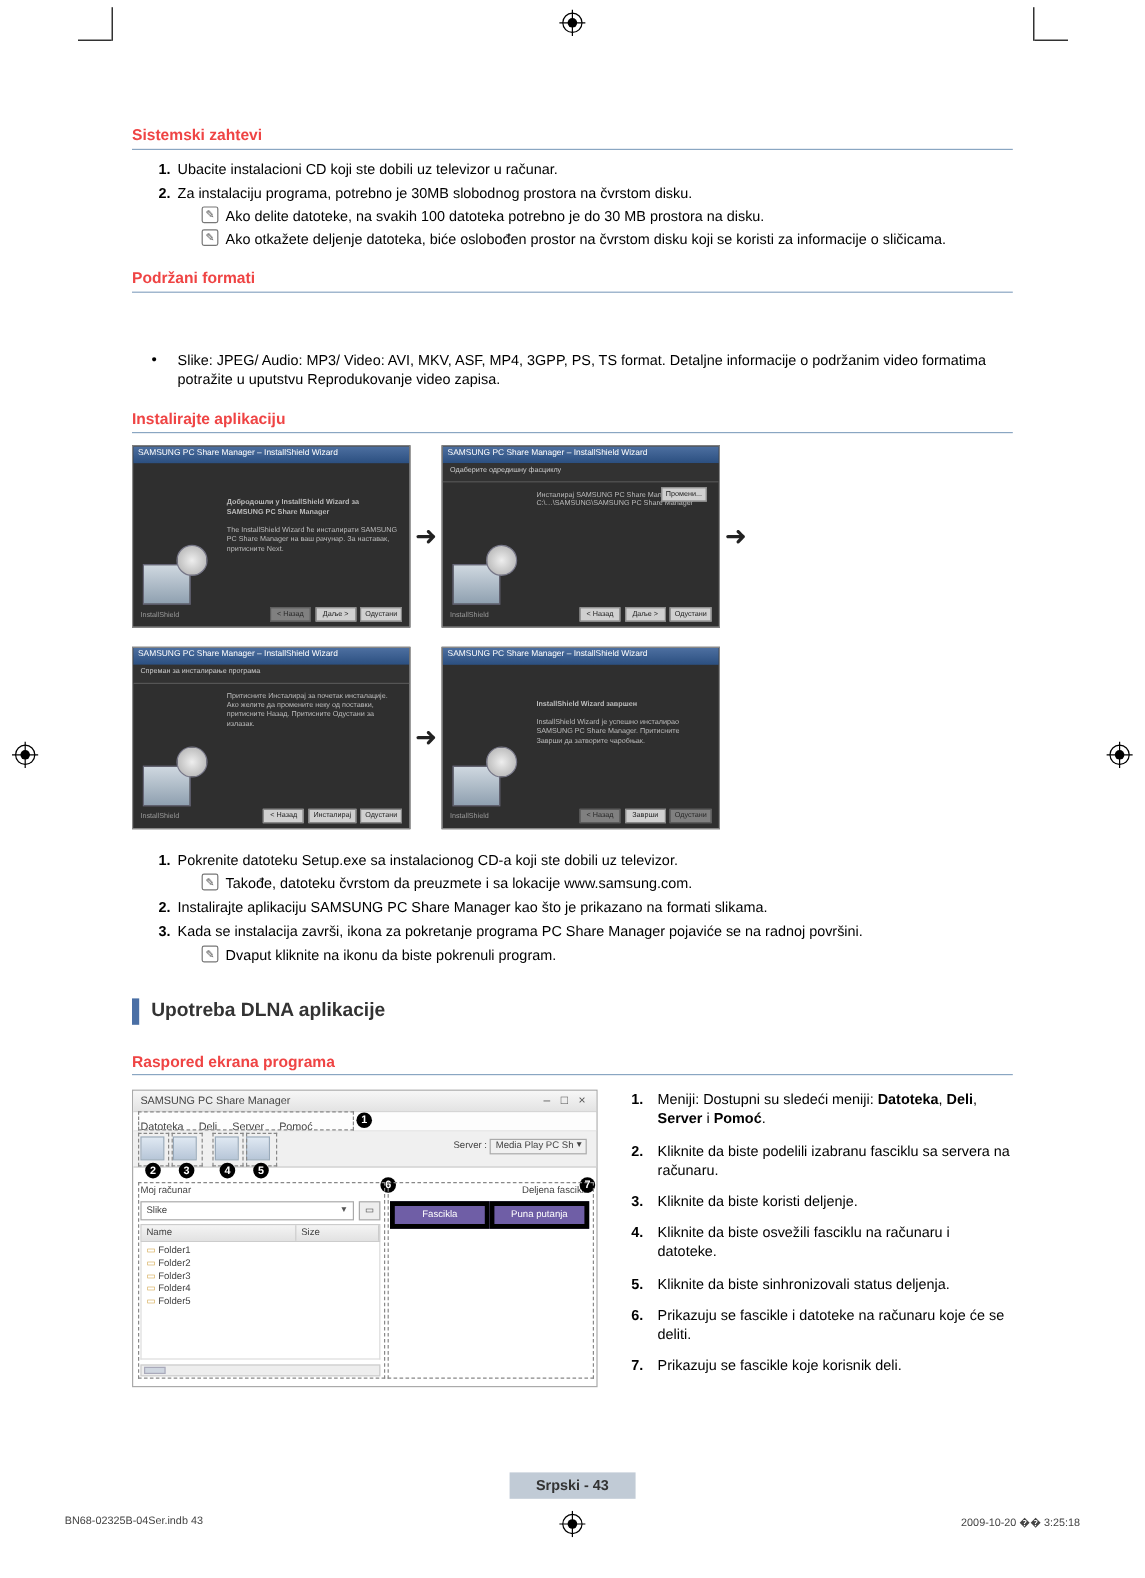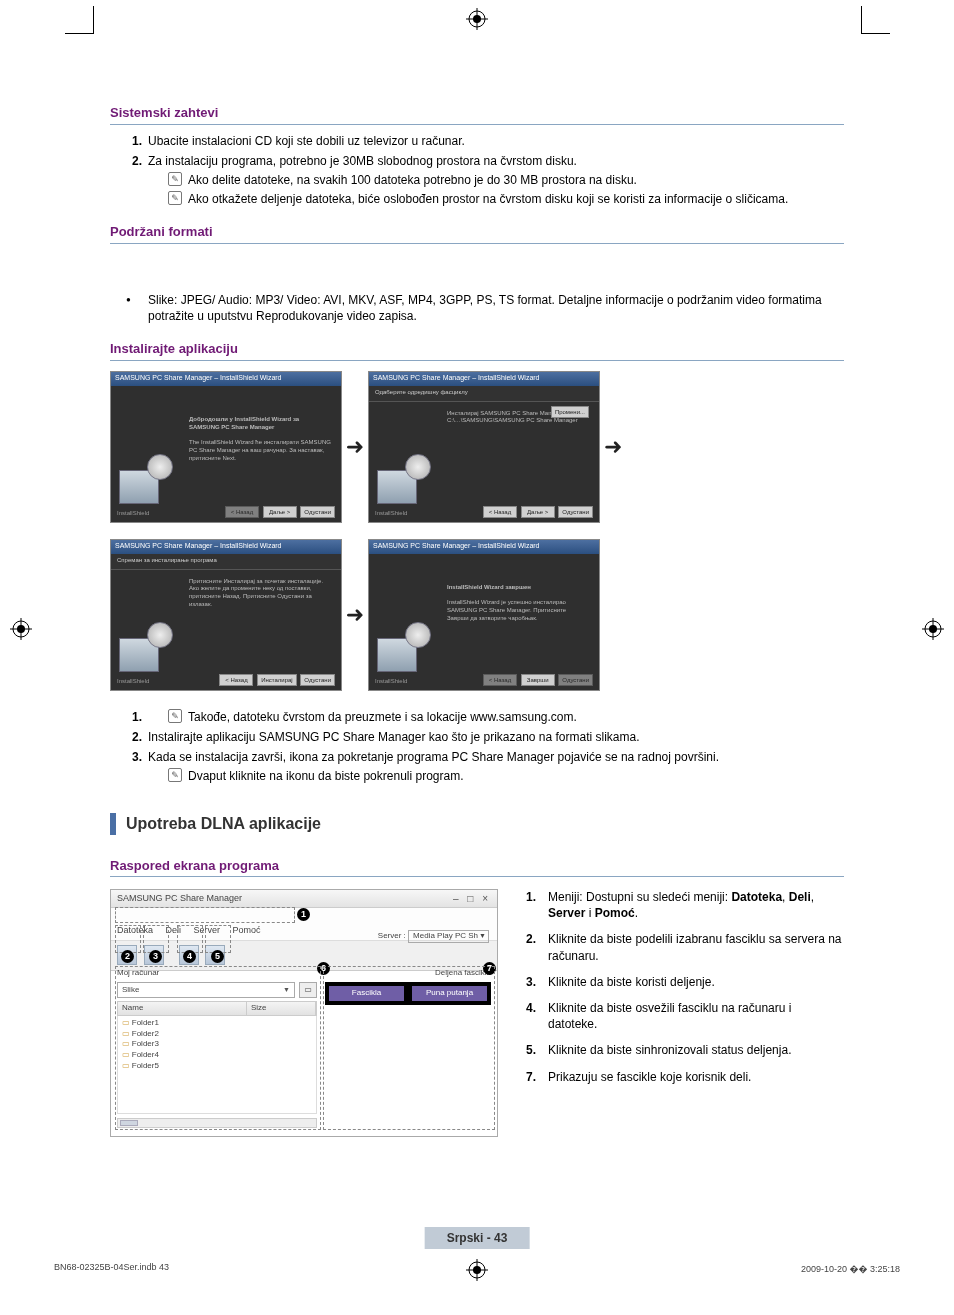--- a/index.html
+++ b/index.html
@@ -16,21 +16,21 @@
 
   
   .crop { position: absolute; background: #000; }
   .crop.tlh { left: 65px;  top: 33px;  width: 28px; height: 1px; }
   .crop.tlv { left: 93px;  top: 6px;   width: 1px;  height: 28px; }
   .crop.trh { left: 862px; top: 33px;  width: 28px; height: 1px; }
   .crop.trv { left: 861px; top: 6px;   width: 1px;  height: 28px; }
 
   .content { padding-top: 104px; font-size: 12px; line-height: 1.35; }
 
-  h3.section-title { font-size: 13px; font-weight: bold; border-bottom: 1px solid #8aa6c2; padding-bottom: 2px; margin-bottom: 8px; margin-top: 16px; color: #701a75; }
+  h3.section-title { font-size: 13px; font-weight: bold; border-bottom: 1px solid #8aa6c2; padding-bottom: 2px; margin-bottom: 8px; margin-top: 16px; color: #ef4444; }
   h3.section-title.first { margin-top: 0; }
 
   ol.num { list-style: none; padding-left: 22px; }
   ol.num > li { position: relative; margin-bottom: 4px; padding-left: 16px; }
   ol.num > li::before { content: attr(data-num) "."; position: absolute; left: -18px; width: 28px; text-align: right; font-weight: bold; }
 
   ul.bullet { list-style: none; padding-left: 22px; }
   ul.bullet > li { position: relative; padding-left: 16px; margin-bottom: 4px; margin-top: 48px; }
   ul.bullet > li::before { content: "●"; position: absolute; left: -6px; font-size: 8px; top: 3px; }
 
@@ -58,21 +58,21 @@
   .upotreba-wrap { margin-top: 28px; }
   .upotreba-bar { display:flex; align-items:center; }
   .upotreba-bar .mark { width: 6px; height: 22px; background: #4a6fa5; margin-right: 10px; }
   .upotreba-bar h2 { font-size: 16px; font-weight: bold; color:#333;text-align:center; }
 
   
   .two-col { display:flex; gap: 28px; margin-top: 12px; align-items:flex-start; }
   .app-shot { width: 388px; height: 248px; border:1px solid #aaa; background:#fff; position:relative; font-size:9px; color:#444; overflow:hidden; }
   .app-title { height:18px; background:linear-gradient(#f7f7f7,#e3e3e3); border-bottom:1px solid #ccc; font-size:9px; padding:2px 6px; }
   .app-flag { float:right; font-size:10px; color:#555; letter-spacing:3px; }
-  .menu-row { height:16px; border-bottom:1px solid #ddd; font-size:9px; padding:16px 6px; background:#fdfdfd; }
+  .menu-row { height:16px; border-bottom:1px solid #ddd; font-size:9px; padding:6px 6px; background:#fdfdfd; }
   .menu-row span { margin-right:10px; }
   .dashed-wrap { position:absolute; border:1px dashed #888; }
   .circ { position:absolute; width:13px; height:13px; border-radius:50%; background:#000; color:#fff; font-size:9px; line-height:13px; text-align:center; font-weight:bold; }
   .toolbar { height:30px; background:#f0f0f0; border-bottom:1px solid #ccc; padding:4px 6px; }
   .tool-ico { display:inline-block; width:20px; height:20px; background:linear-gradient(#dfe8f2,#b7c6d8); border:1px solid #9ab; margin-right:4px; vertical-align:middle; }
   .server-label { position:absolute; right:8px; top:40px; font-size:8px; }
   .server-label .drop { display:inline-block; border:1px solid #aaa; padding:0 10px 0 4px; font-size:8px; position:relative; }
   .server-label .drop::after { content:"▼"; position:absolute; right:2px; font-size:7px; }
   .pane-header-row { position:absolute; top:78px; left:6px; right:6px; font-size:8px; color:#444; }
   .pane-header-row .left { display:inline-block; }
@@ -244,20 +244,21 @@
           <span class="btn" style="opacity:.5">Одустани</span>
         </div>
       </div>
       <div></div>
         <div></div>
     </div>
 
     <div class="instructions">
       <ol class="num">
         <li data-num="1">
+          <span>Pokrenite datoteku Setup.exe sa instalacionog CD-a koji ste dobili uz televizor.</span>
           <div class="note-line">
             <span class="note-icon">✎</span>
             <span>Takođe, datoteku čvrstom da preuzmete i sa lokacije www.samsung.com.</span>
           </div>
         </li>
         <li data-num="2"><span>Instalirajte aplikaciju SAMSUNG PC Share Manager kao što je prikazano na formati slikama.</span></li>
         <li data-num="3">
           <span>Kada se instalacija završi, ikona za pokretanje programa PC Share Manager pojaviće se na radnoj površini.</span>
           <div class="note-line">
             <span class="note-icon">✎</span>
@@ -352,20 +353,21 @@
       </div>
 
       <ol class="right-list">
         <li data-num="1">
           <span>Meniji: Dostupni su sledeći meniji: </span><b>Datoteka</b><span>, </span><b>Deli</b><span>, </span><b>Server</b><span> i </span><b>Pomoć</b><span>.</span>
         </li>
         <li data-num="2"><span>Kliknite da biste podelili izabranu fasciklu sa servera na računaru.</span></li>
         <li data-num="3"><span>Kliknite da biste koristi deljenje.</span></li>
         <li data-num="4"><span>Kliknite da biste osvežili fasciklu na računaru i datoteke.</span></li>
         <li data-num="5"><span>Kliknite da biste sinhronizovali status deljenja.</span></li>
+        <li data-num="6"><span>Prikazuju se fascikle i datoteke na računaru koje će se deliti.</span></li>
         <li data-num="7"><span>Prikazuju se fascikle koje korisnik deli.</span></li>
       </ol>
     </div>
 
   </div>
 
   <div class="page-footer-band">Srpski - 43</div>
   <div class="footer-line">
     <span>BN68-02325B-04Ser.indb   43</span>
     <span class="r">2009-10-20   �� 3:25:18</span>

